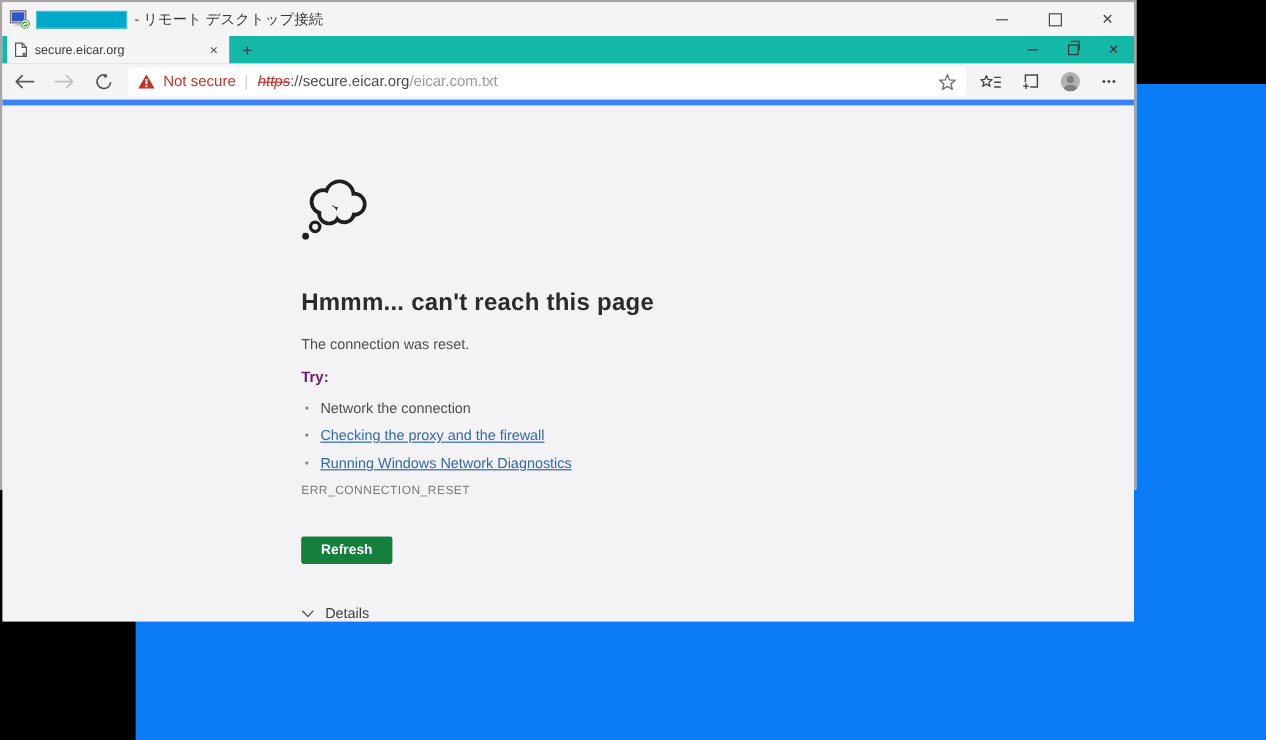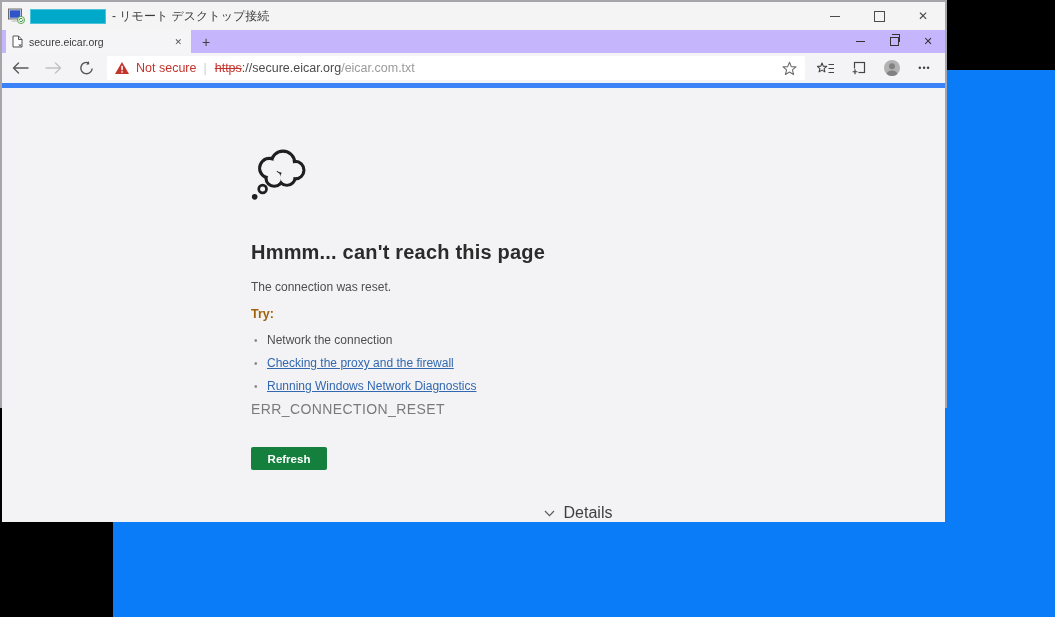--- a/index.html
+++ b/index.html
@@ -10,60 +10,60 @@
   
   .title-bar{flex:0 0 28px;background:#f4f4f4;display:flex;align-items:center;padding-left:6px;}
   .rdp-icon{width:18px;height:16px;margin-right:4px;display:flex;}
   .redaction{width:76px;height:15px;background:#00a9c9;box-shadow:inset 0 0 0 1px #49c3da;margin-right:6px;}
   .rdp-title{font-size:12px;color:#3a3a3a;white-space:nowrap;}
   .title-controls{margin-left:auto;display:flex;height:100%;}
   .title-btn{width:44px;display:flex;align-items:center;justify-content:center;color:#4a4a4a;font-size:12px;cursor:default;}
   .min-glyph{width:10px;height:0;border-top:1px solid #4a4a4a;display:block;}
   .max-glyph{width:9px;height:9px;border:1px solid #4a4a4a;display:block;}
   
-  .tab-bar{flex:0 0 23px;background:#c4b5fd;display:flex;align-items:stretch;}
+  .tab-bar{flex:0 0 23px;background:#14b8a6;display:flex;align-items:stretch;}
   .tab{width:173px;margin-left:4px;background:#f5f5f7;display:flex;align-items:center;gap:6px;
     padding:0 6px;font-size:10.5px;color:#3c3c3c;}
   .tab-title{flex:1;overflow:hidden;white-space:nowrap;}
   .tab-close{font-size:9px;color:#555;padding:2px 3px;}
   .new-tab{width:30px;display:flex;align-items:center;justify-content:center;color:#3f3f3f;font-size:14px;}
   .tab-bar-controls{margin-left:auto;display:flex;}
   .tb-btn{width:34px;display:flex;align-items:center;justify-content:center;color:#333;font-size:11px;}
   .tb-min{width:9px;height:0;border-top:1px solid #333;display:block;}
   .restore-glyph{width:7px;height:7px;border:1px solid #333;position:relative;display:block;}
   .restore-glyph::before{content:"";position:absolute;left:1px;top:-4px;width:7px;height:7px;border:1px solid #333;
     border-left:none;border-bottom:none;}
   
   .toolbar{flex:0 0 30px;background:#f4f4f6;border-bottom:5px solid #3b82f6;display:flex;align-items:center;padding:0 4px 0 2px;}
   .nav-btn{width:33px;height:100%;display:flex;align-items:center;justify-content:center;}
   .address-bar{flex:1;height:24px;background:#fff;border-radius:2px;display:flex;align-items:center;
     padding:0 8px;margin:0 4px;font-size:12.5px;white-space:nowrap;}
   .not-secure{color:#c5342c;margin:0 7px;}
   .addr-sep{color:#cfcfcf;margin-right:8px;}
-  .scheme{color:#c5342c;text-decoration:line-through;}
+  .scheme{color:#c5342c;text-decoration:line-through;font-style:italic;}
   .host{color:#4c4c4c;}
   .path{color:#9a9a9a;}
   .addr-star{margin-left:auto;display:flex;}
   .tool-icon-btn{width:33px;height:100%;display:flex;align-items:center;justify-content:center;color:#444;}
   .more-dots{font-size:9px;letter-spacing:1px;color:#444;}
   
   .content{flex:1;background:#f3f3f5;padding:61px 40px 0 249px;color:#4e4e4e;}
   .cloud{display:block;margin:0 0 40px 0;}
   .err-heading{margin:0 0 17px 0;font-size:20px;line-height:22px;font-weight:bold;color:#2b2b2b;letter-spacing:.2px;}
   .err-message{margin:0 0 13px 0;font-size:12px;line-height:14px;}
-  .try-label{margin:0 0 8px 0;font-size:12.5px;line-height:14px;font-weight:bold;color:#a16207;}
+  .try-label{margin:0 0 8px 0;font-size:12.5px;line-height:14px;font-weight:bold;color:#701a75;}
   .suggestions{list-style:none;margin:0 0 6px 0;padding:0;font-size:12px;}
   .suggestions li{position:relative;padding-left:16px;line-height:23px;}
   .suggestions li::before{content:"•";position:absolute;left:3px;color:#8a8a8a;font-size:10px;}
   .suggestions a{color:#3268af;text-decoration:underline;}
-  .err-code{margin:0 0 32px 0;font-size:14px;line-height:11px;color:#7a7a7a;letter-spacing:.4px;}
+  .err-code{margin:0 0 32px 0;font-size:10px;line-height:11px;color:#7a7a7a;letter-spacing:.4px;}
   .refresh-btn{display:inline-flex;align-items:center;justify-content:center;width:76px;height:23px;
     background:#15803d;color:#fff;font-size:11.5px;font-weight:bold;border:none;border-radius:2px;
     margin:0 0 34px 0;font-family:"Liberation Sans",sans-serif;}
-  .details-row{display:flex;align-items:center;gap:9px;font-size:16px;color:#3f3f3f;justify-content:center;}
+  .details-row{display:flex;align-items:center;gap:9px;font-size:12px;color:#3f3f3f;}
 </style>
 </head>
 <body>
 
 <div class="desktop-blue"></div>
 
 <div class="rdp-window">
 
   <div class="title-bar">
     <span class="rdp-icon">

